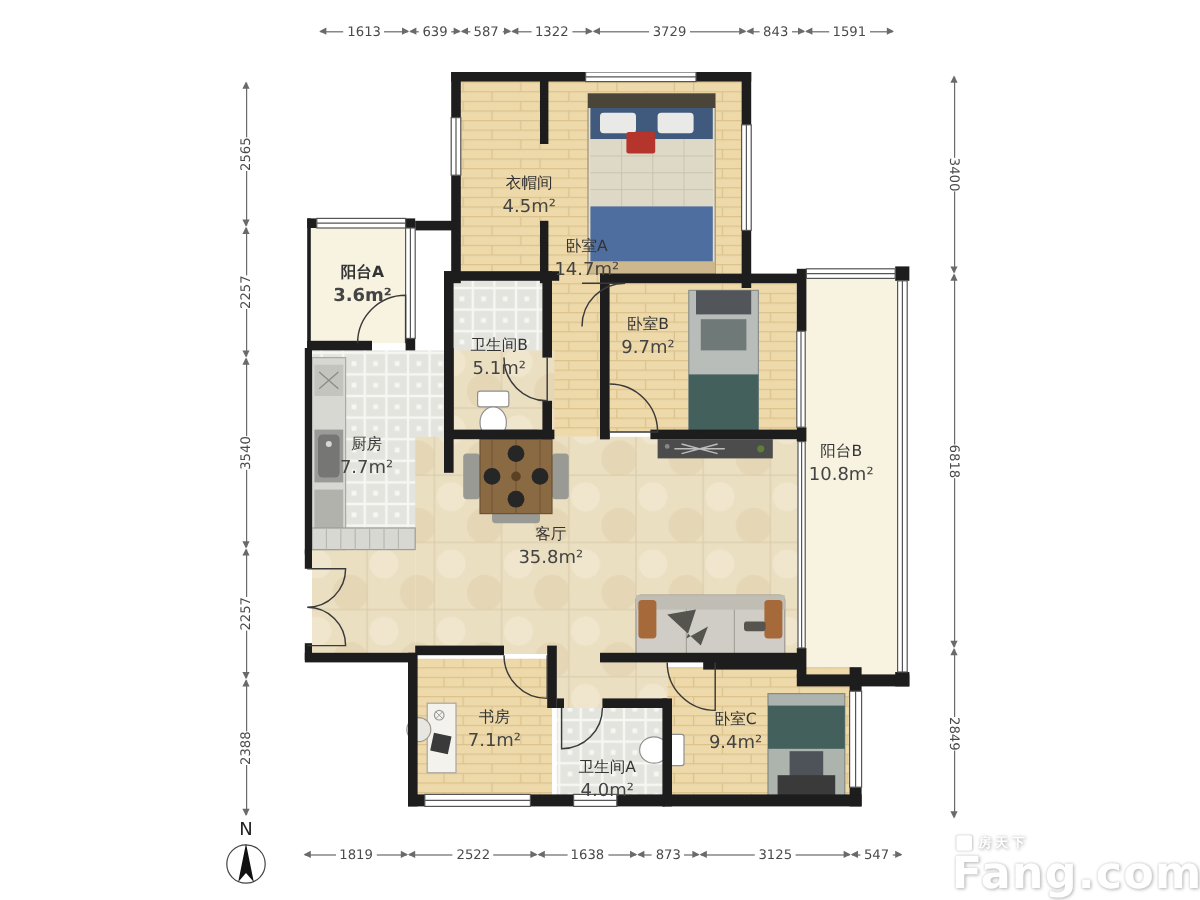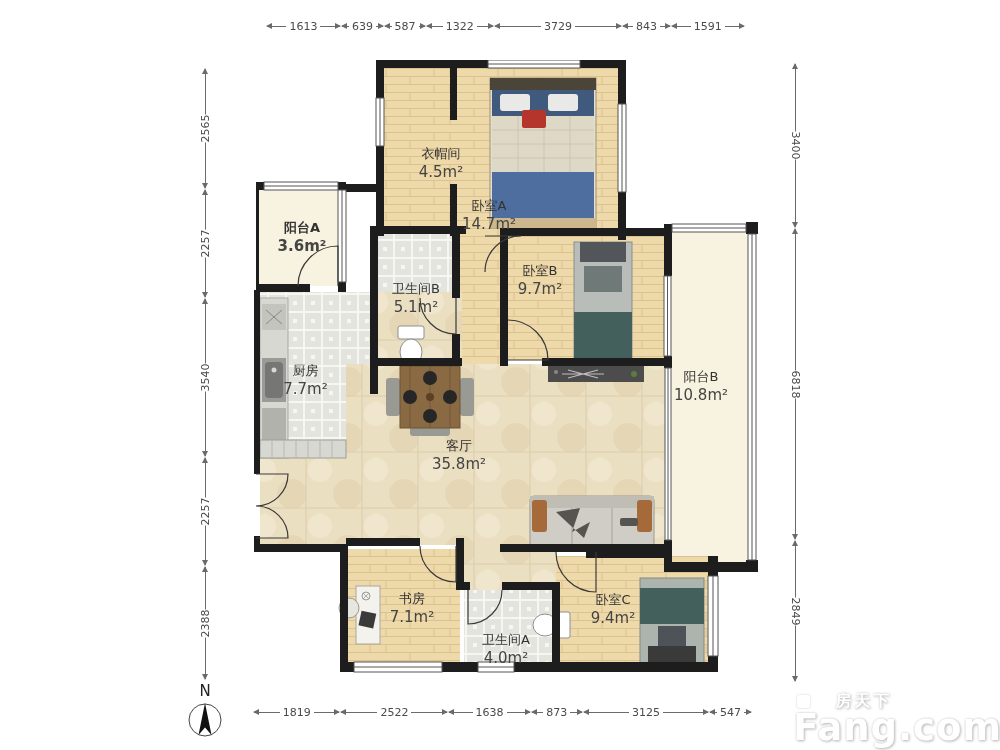--- a/index.html
+++ b/index.html
@@ -32,21 +32,21 @@
   .rname{display:block;font-size:13px;color:#333;}
   .rarea{display:block;font-size:15px;color:#444;}
   
   #compass{position:absolute;left:186px;top:684px;width:38px;text-align:center;z-index:5;}
   #compass .nlet{font-size:15px;color:#222;line-height:1;margin-bottom:2px;}
   
   #watermark{position:absolute;right:-2px;bottom:4px;z-index:6;color:#fff;line-height:1;
      text-shadow:0 0 2px #c9c9c9,1px 1px 3px #b5b5b5;}
   #watermark .wm-top{display:flex;align-items:center;gap:5px;margin-left:4px;}
   #watermark .wm-sq{width:13px;height:13px;background:#fff;box-shadow:0 0 2px #c0c0c0;border-radius:2px;}
-  .wm-cn{font-size:16px;font-weight:bold;letter-spacing:3px;margin-left:20px;}
+  .wm-cn{font-size:11px;font-weight:bold;letter-spacing:3px;}
   .wm-en{font-size:37px;font-weight:bold;letter-spacing:1px;}
 </style>
 </head>
 <body>
 
 <div class="dimbar h" style="left:266px;top:17px;width:479px;">
   <div class="seg" style="flex-grow: 1613;">
       <div class="rule"></div>
       <span class="dlbl">1613</span>
     </div>

